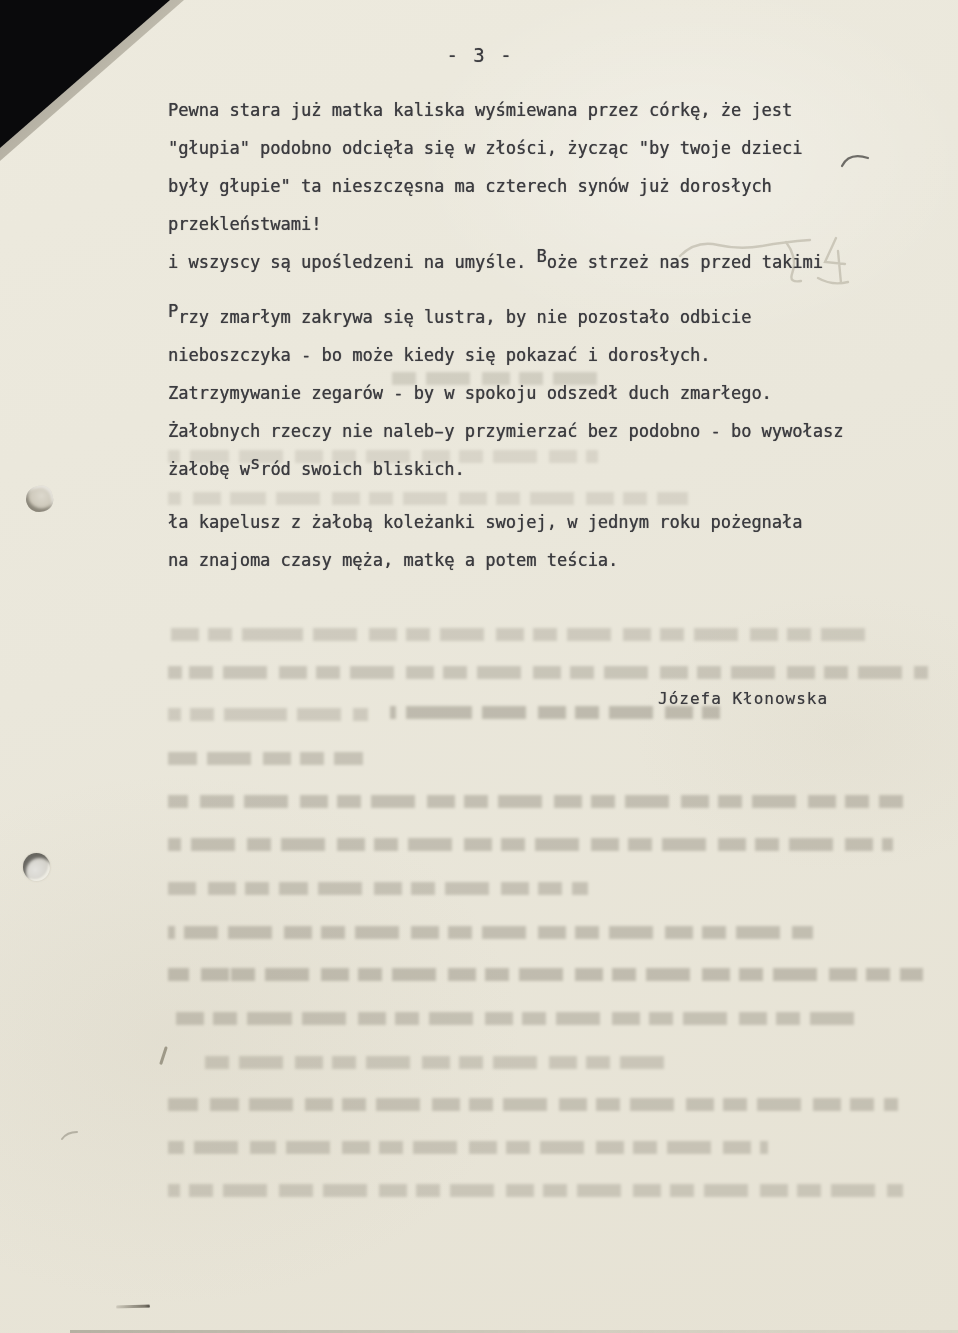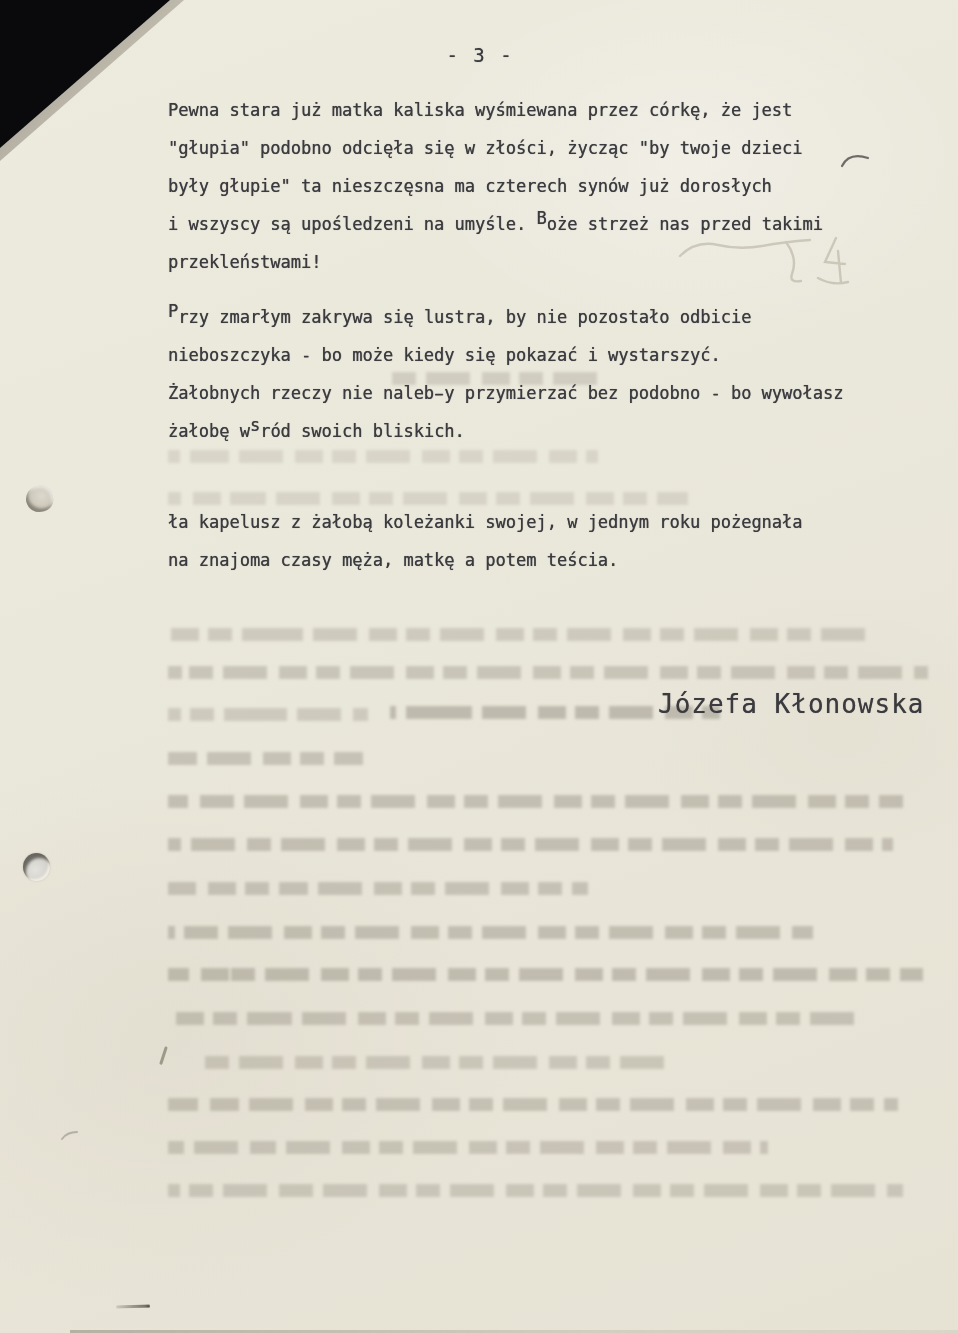--- a/index.html
+++ b/index.html
@@ -46,21 +46,21 @@
   .para{
     position:absolute;left:168px;width:785px;
     font-size:17px;line-height:38px;color:#3b3b3f;
     text-shadow:0 0 .7px rgba(58,58,62,.7), .4px .4px .4px rgba(70,70,74,.35);
     white-space:nowrap;
   }
   .tline{height:38px;}
   .raised{position:relative;top:-6px;}
   .signature{
     position:absolute;top:689px;left:658px;
-    font-size:26px;color:#3b3b3f;letter-spacing:1px;
+    font-size:16px;color:#3b3b3f;letter-spacing:1px;
     text-shadow:0 0 .7px rgba(58,58,62,.7);
     white-space:nowrap;
   }
   
   .ghost-layer{position:absolute;inset:0;pointer-events:none;}
   .ghost{
     position:absolute;height:13px;
     background:repeating-linear-gradient(90deg,
       #6e685a 0 24px, transparent 24px 34px,
       #6e685a 34px 78px, transparent 78px 90px,
@@ -122,26 +122,27 @@
 
   <div class="corner-edge"></div>
   <div class="corner-black"></div>
 
   <div class="page-number">- 3 -</div>
 
   <div class="para" style="top:91px">
       <div class="tline">Pewna stara już matka kaliska wyśmiewana przez córkę, że jest</div>
       <div class="tline">"głupia" podobno odcięła się w złości, życząc "by twoje dzieci</div>
       <div class="tline">były głupie" ta nieszczęsna ma czterech synów już dorosłych</div>
+      <div class="tline">przekleństwami!</div>
       <div class="tline">i wszyscy są upośledzeni na umyśle. <span class="raised">B</span>oże strzeż nas przed takimi</div>
-      <div class="tline">przekleństwami!</div>
     </div>
   <div class="para" style="top:298px">
       <div class="tline"><span class="raised">P</span>rzy zmarłym zakrywa się lustra, by nie pozostało odbicie</div>
-      <div class="tline">nieboszczyka - bo może kiedy się pokazać i wystarszyć.</div>
+      <div class="tline">nieboszczyka - bo może kiedy się pokazać i dorosłych.</div>
+      <div class="tline">Zatrzymywanie zegarów - by w spokoju odszedł duch zmarłego.</div>
       <div class="tline">Żałobnych rzeczy nie naleb̵y przymierzać bez podobno - bo wywołasz</div>
       <div class="tline">żałobę w<span class="raised">s</span>ród swoich bliskich.</div>
     </div>
   <div class="para" style="top:503px">
       <div class="tline">ła kapelusz z żałobą koleżanki swojej, w jednym roku pożegnała</div>
       <div class="tline">na znajoma czasy męża, matkę a potem teścia.</div>
     </div>
 
   <div class="signature">Józefa Kłonowska</div>
 

